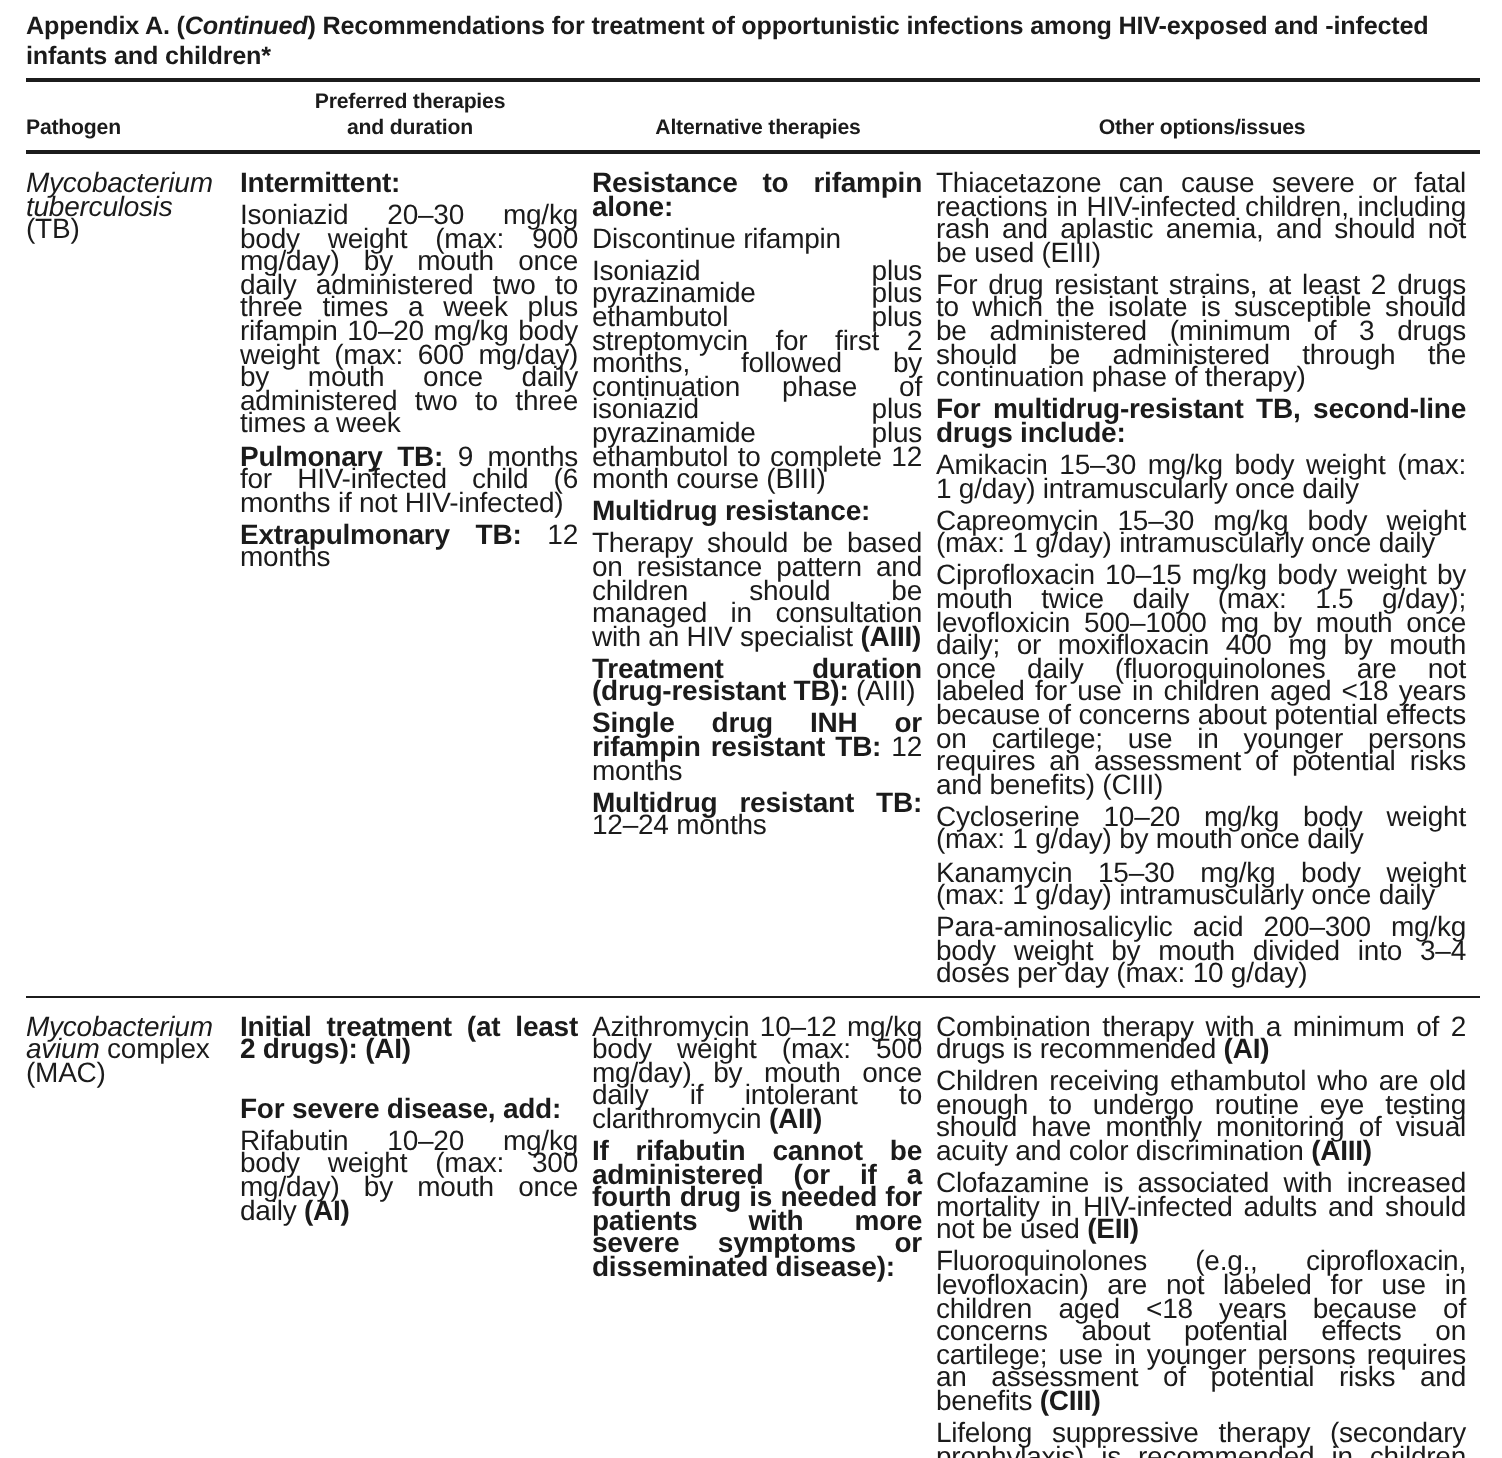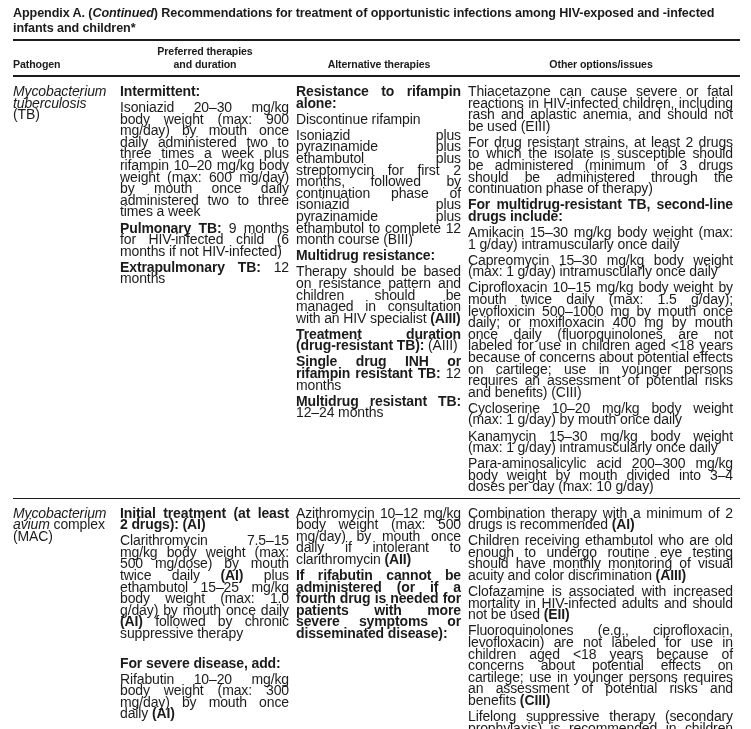--- a/index.html
+++ b/index.html
@@ -85,21 +85,20 @@
           <div class="para">Cycloserine 10–20 mg/kg body weight (max: 1 g/day) by mouth once daily</div>
           <div class="para">Kanamycin 15–30 mg/kg body weight (max: 1 g/day) intramuscularly once daily</div>
           <div class="para">Para-aminosalicylic acid 200–300 mg/kg body weight by mouth divided into 3–4 doses per day (max: 10 g/day)</div>
         </div>
       </div>
       <hr class="rule thin">
       <div class="grid row row-1">
         <div class="cell c1"><i>Mycobacterium avium</i> complex (MAC)</div>
         <div class="cell">
           <div class="para"><b>Initial treatment (at least 2 drugs): (AI)</b></div>
-          <div class="para">Clarithromycin 7.5–15 mg/kg body weight (max: 500 mg/dose) by mouth twice daily <b>(AI)</b> plus ethambutol 15–25 mg/kg body weight (max: 1.0 g/day) by mouth once daily <b>(AI)</b> followed by chronic suppressive therapy</div>
           <div class="para" style="margin-top: 18px;"><b>For severe disease, add:</b></div>
           <div class="para">Rifabutin 10–20 mg/kg body weight (max: 300 mg/day) by mouth once daily <b>(AI)</b></div>
         </div>
         <div class="cell">
           <div class="para">Azithromycin 10–12 mg/kg body weight (max: 500 mg/day) by mouth once daily if intolerant to clarithromycin <b>(AII)</b></div>
           <div class="para" style=""><b>If rifabutin cannot be administered (or if a fourth drug is needed for patients with more severe symptoms or disseminated disease):</b></div>
         </div>
         <div class="cell">
           <div class="para">Combination therapy with a minimum of 2 drugs is recommended <b>(AI)</b></div>
           <div class="para">Children receiving ethambutol who are old enough to undergo routine eye testing should have monthly monitoring of visual acuity and color discrimination <b>(AIII)</b></div>

